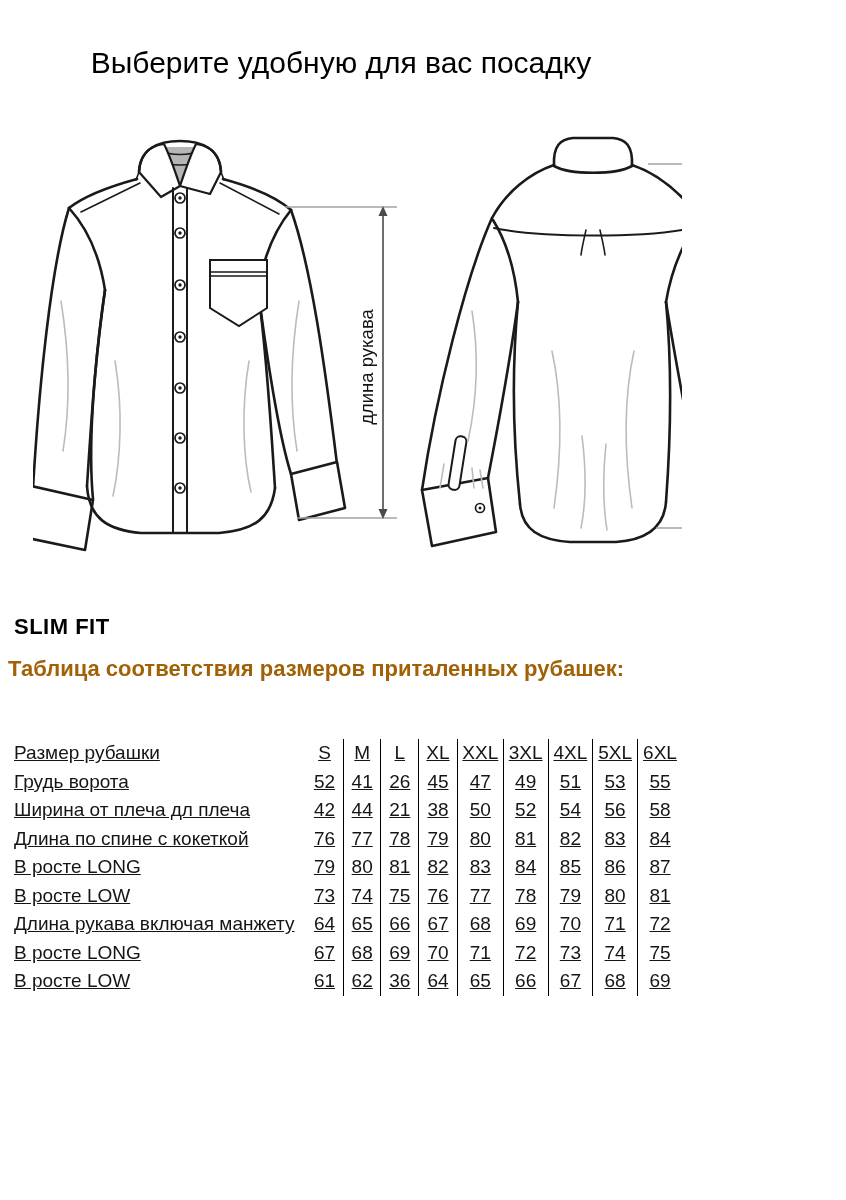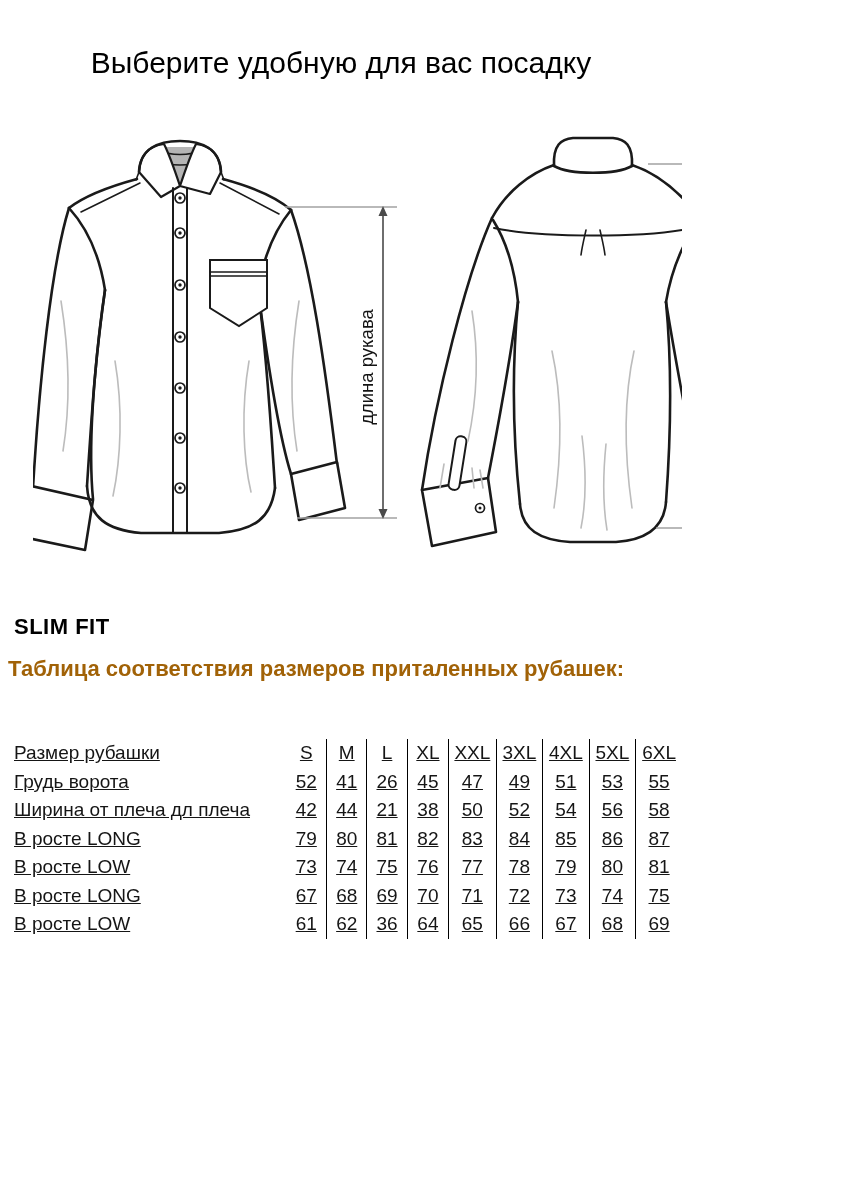--- a/index.html
+++ b/index.html
@@ -226,20 +226,32 @@
           <td class="val">44</td>
           <td class="val">21</td>
           <td class="val">38</td>
           <td class="val">50</td>
           <td class="val">52</td>
           <td class="val">54</td>
           <td class="val">56</td>
           <td class="val">58</td>
         </tr>
         <tr>
+          <td class="lbl">Длина по спине с кокеткой</td>
+          <td class="val">76</td>
+          <td class="val">77</td>
+          <td class="val">78</td>
+          <td class="val">79</td>
+          <td class="val">80</td>
+          <td class="val">81</td>
+          <td class="val">82</td>
+          <td class="val">83</td>
+          <td class="val">84</td>
+        </tr>
+        <tr>
           <td class="lbl">В росте LONG</td>
           <td class="val">79</td>
           <td class="val">80</td>
           <td class="val">81</td>
           <td class="val">82</td>
           <td class="val">83</td>
           <td class="val">84</td>
           <td class="val">85</td>
           <td class="val">86</td>
           <td class="val">87</td>
@@ -250,20 +262,32 @@
           <td class="val">74</td>
           <td class="val">75</td>
           <td class="val">76</td>
           <td class="val">77</td>
           <td class="val">78</td>
           <td class="val">79</td>
           <td class="val">80</td>
           <td class="val">81</td>
         </tr>
         <tr>
+          <td class="lbl">Длина рукава включая манжету</td>
+          <td class="val">64</td>
+          <td class="val">65</td>
+          <td class="val">66</td>
+          <td class="val">67</td>
+          <td class="val">68</td>
+          <td class="val">69</td>
+          <td class="val">70</td>
+          <td class="val">71</td>
+          <td class="val">72</td>
+        </tr>
+        <tr>
           <td class="lbl">В росте LONG</td>
           <td class="val">67</td>
           <td class="val">68</td>
           <td class="val">69</td>
           <td class="val">70</td>
           <td class="val">71</td>
           <td class="val">72</td>
           <td class="val">73</td>
           <td class="val">74</td>
           <td class="val">75</td>

